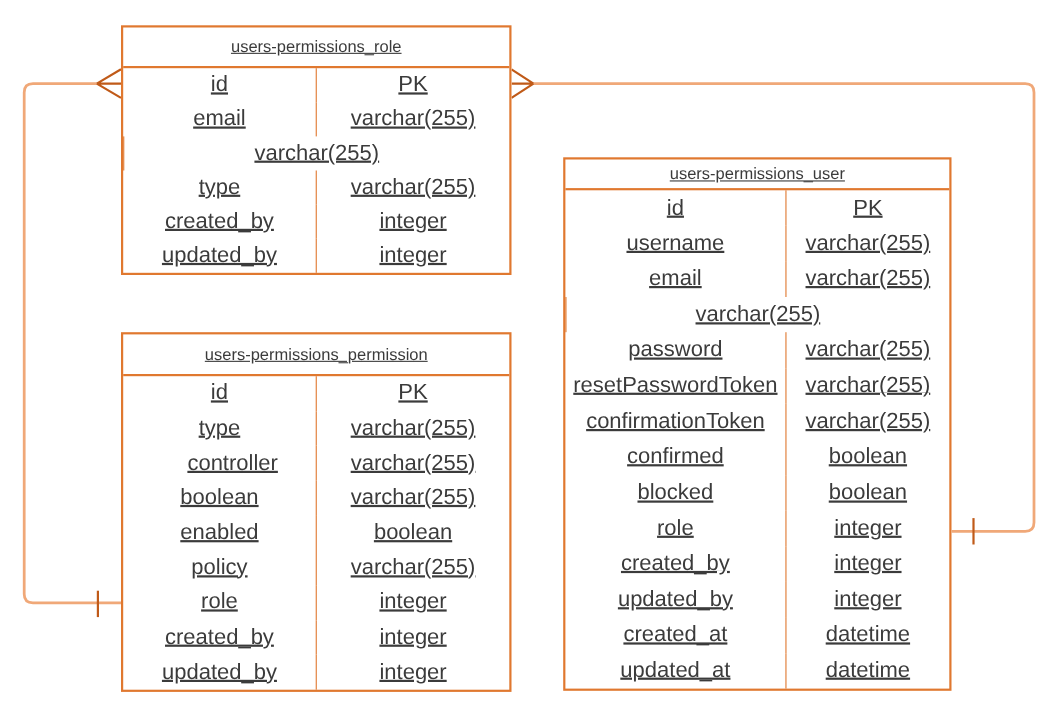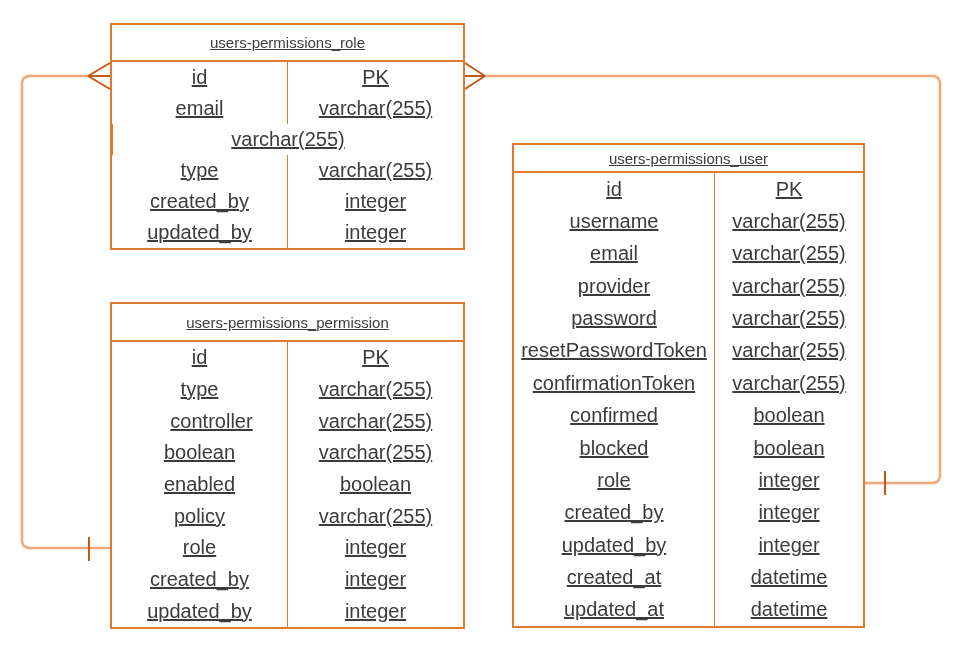--- a/index.html
+++ b/index.html
@@ -141,21 +141,20 @@
           </div>
           <div class="er-row">
             <div class="er-cell name" style="width: 200px;">username</div>
             <div class="er-cell type">varchar(255)</div>
           </div>
           <div class="er-row">
             <div class="er-cell name" style="width: 200px;">email</div>
             <div class="er-cell type">varchar(255)</div>
           </div>
           <div class="er-row">
-            <div class="er-cell name" style="width: 200px;">provider</div>
             <div class="er-cell type">varchar(255)</div>
           </div>
           <div class="er-row">
             <div class="er-cell name" style="width: 200px;">password</div>
             <div class="er-cell type">varchar(255)</div>
           </div>
           <div class="er-row">
             <div class="er-cell name" style="width: 200px;">resetPasswordToken</div>
             <div class="er-cell type">varchar(255)</div>
           </div>

